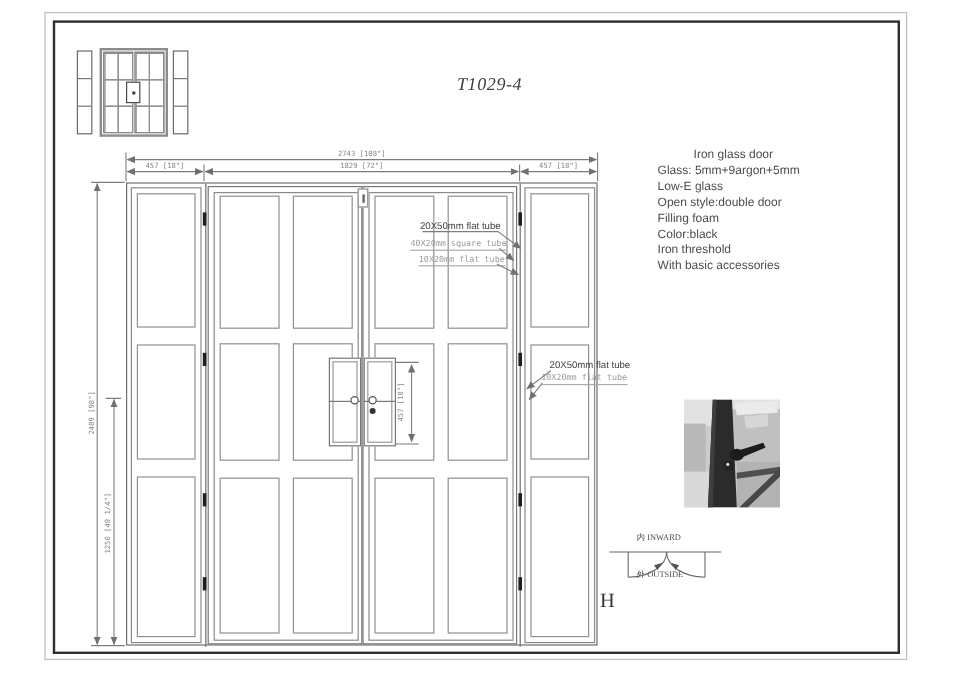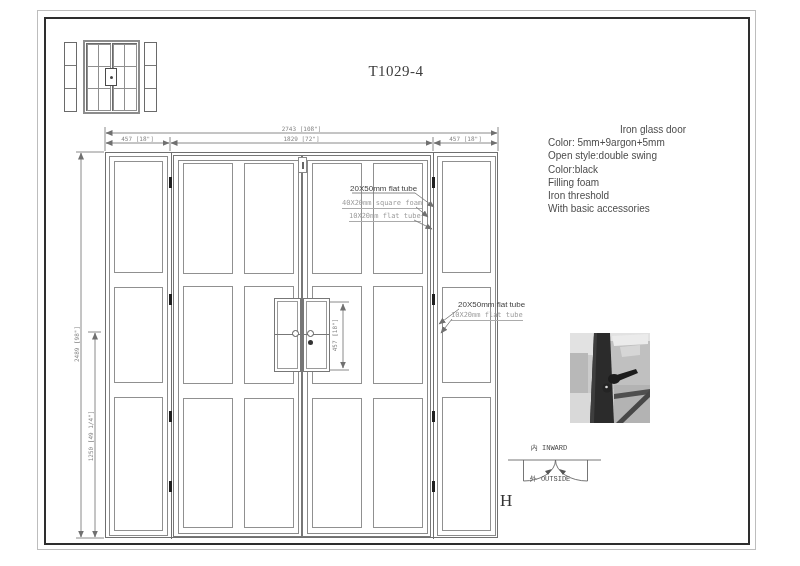--- a/index.html
+++ b/index.html
@@ -17,22 +17,22 @@
   .tn-sl>div{flex:1;border-bottom:1px solid #777;}
   .tn-sl>div:last-child{border-bottom:none;}
   .tn-sl-l{left:1px;top:2px;width:13px;height:70px;}
   .tn-sl-r{left:81px;top:2px;width:13px;height:70px;}
   .tn-door{left:20px;top:0;width:57px;height:74px;border:2px solid #8c8c8c;display:flex;padding:1px;gap:1px;}
   .tn-leaf{flex:1;border:1px solid #6a6a6a;display:grid;grid-template-columns:1fr 1fr;grid-template-rows:1fr 1fr 1fr;}
   .tn-leaf>div{border:1px solid #8f8f8f;margin:-0.5px;}
   .tn-lock{left:42px;top:28px;width:12px;height:18px;border:1px solid #4a4a4a;background:#fff;}
   .tn-lock:after{content:"";position:absolute;left:4px;top:7px;width:3px;height:3px;background:#444;border-radius:50%;}
 
-  .title{left:296px;top:63px;width:200px;text-align:center;font-family:"Liberation Serif","DejaVu Serif",serif;
-         font-size:15px;letter-spacing:0.5px;color:#3d3d3d;}
+  .title{left:308px;top:63px;width:200px;text-align:center;font-family:"Liberation Serif","DejaVu Serif",serif;
+         font-size:15px;letter-spacing:0.5px;color:#3d3d3d;font-style:italic;}
 
   
   .draw{left:105px;top:152px;width:393px;height:386px;border:1px solid #6f6f6f;background:#fff;}
   .vsep{top:0;width:1px;height:386px;background:#6f6f6f;}
   .sl-frame{top:3px;width:59px;height:380px;border:1px solid #8a8a8a;}
   .pane{border:1px solid #909090;background:#fff;}
   .leaf{top:2px;width:129px;height:382px;border:1px solid #777;}
   .leaf-inner{left:4px;top:4px;width:121px;height:374px;border:1px solid #8a8a8a;}
   .hinge{width:3px;height:11px;background:#1f1f1f;z-index:4;}
   .lockbox{top:145px;width:27px;height:74px;border:1px solid #777;background:#fff;z-index:3;}
@@ -49,27 +49,27 @@
   .rot{transform:rotate(-90deg);}
 
   
   .co-dark{font-family:"Liberation Sans",sans-serif;font-size:8px;line-height:9px;color:#3f3f3f;
            font-weight:500;white-space:nowrap;z-index:6;}
   .co-gray{font-family:"DejaVu Sans Mono",monospace;font-size:7px;line-height:8px;color:#9c9c9c;
            border-bottom:1px solid #ababab;padding-bottom:1px;white-space:nowrap;z-index:6;}
 
   
   .specs{left:548px;top:123px;width:180px;font-size:10px;line-height:13.2px;color:#4c4c4c;}
-  .specs .indent{padding-left:30px;text-align:center;}
+  .specs .indent{padding-left:30px;}
 
   
   .photo{left:570px;top:333px;width:80px;height:90px;}
 
   
-  .swing-label{font-family:Liberation Mono, monospace;font-size:7px;color:#4a4a4a;
+  .swing-label{font-family:Liberation Serif, serif;font-size:7px;color:#4a4a4a;
                width:94px;text-align:center;white-space:nowrap;}
   .mark-h{left:500px;top:491px;font-family:"Liberation Serif","DejaVu Serif",serif;
           font-size:17px;color:#333;}
 
   .overlay{left:0;top:0;width:800px;height:566px;pointer-events:none;z-index:7;}
 </style>
 </head>
 <body>
 
 <div class="canvas">
@@ -171,31 +171,32 @@
 
   <div class="abs dim" style="left:105px;width:393px;top:126px;">2743 [108"]</div>
   <div class="abs dim" style="left:105px;width:65px;top:136px;">457 [18"]</div>
   <div class="abs dim" style="left:170px;width:263px;top:136px;">1829 [72"]</div>
   <div class="abs dim" style="left:433px;width:65px;top:136px;">457 [18"]</div>
   <div class="abs dim rot" style="left:42px;width:70px;top:341px;">2489 [98"]</div>
   <div class="abs dim rot" style="left:56px;width:70px;top:433px;">1250 [49 1/4"]</div>
   <div class="abs dim rot" style="left:300px;width:70px;top:332px;">457 [18"]</div>
 
   <div class="abs co-dark" style="left:350px;top:184px;">20X50mm flat tube</div>
-  <div class="abs co-gray" style="left:342px;top:199px;">40X20mm square foam</div>
+  <div class="abs co-gray" style="left:342px;top:199px;">40X20mm square tube</div>
   <div class="abs co-gray" style="left:349px;top:212px;">10X20mm flat tube</div>
   <div class="abs co-dark" style="left:458px;top:300px;">20X50mm flat tube</div>
   <div class="abs co-gray" style="left:451px;top:311px;">10X20mm flat tube</div>
 
   <div class="abs specs">
     <div class="indent">Iron glass door</div>
-    <div>Color: 5mm+9argon+5mm</div>
-    <div>Open style:double swing</div>
+    <div>Glass: 5mm+9argon+5mm</div>
+    <div>Low-E glass</div>
+    <div>Open style:double door</div>
+    <div>Filling foam</div>
     <div>Color:black</div>
-    <div>Filling foam</div>
     <div>Iron threshold</div>
     <div>With basic  accessories</div>
   </div>
 
   <svg class="abs photo" viewBox="0 0 80 90">
     <rect x="0" y="0" width="80" height="90" fill="#cbcbcb"></rect>
     <rect x="0" y="0" width="80" height="22" fill="#e2e2e2"></rect>
     <rect x="40" y="8" width="40" height="48" fill="#c0c0c0"></rect>
     <polygon points="42,3 78,1 78,11 44,13" fill="#ebebeb"></polygon>
     <polygon points="50,14 70,12 70,22 52,24" fill="#d6d6d6"></polygon>

